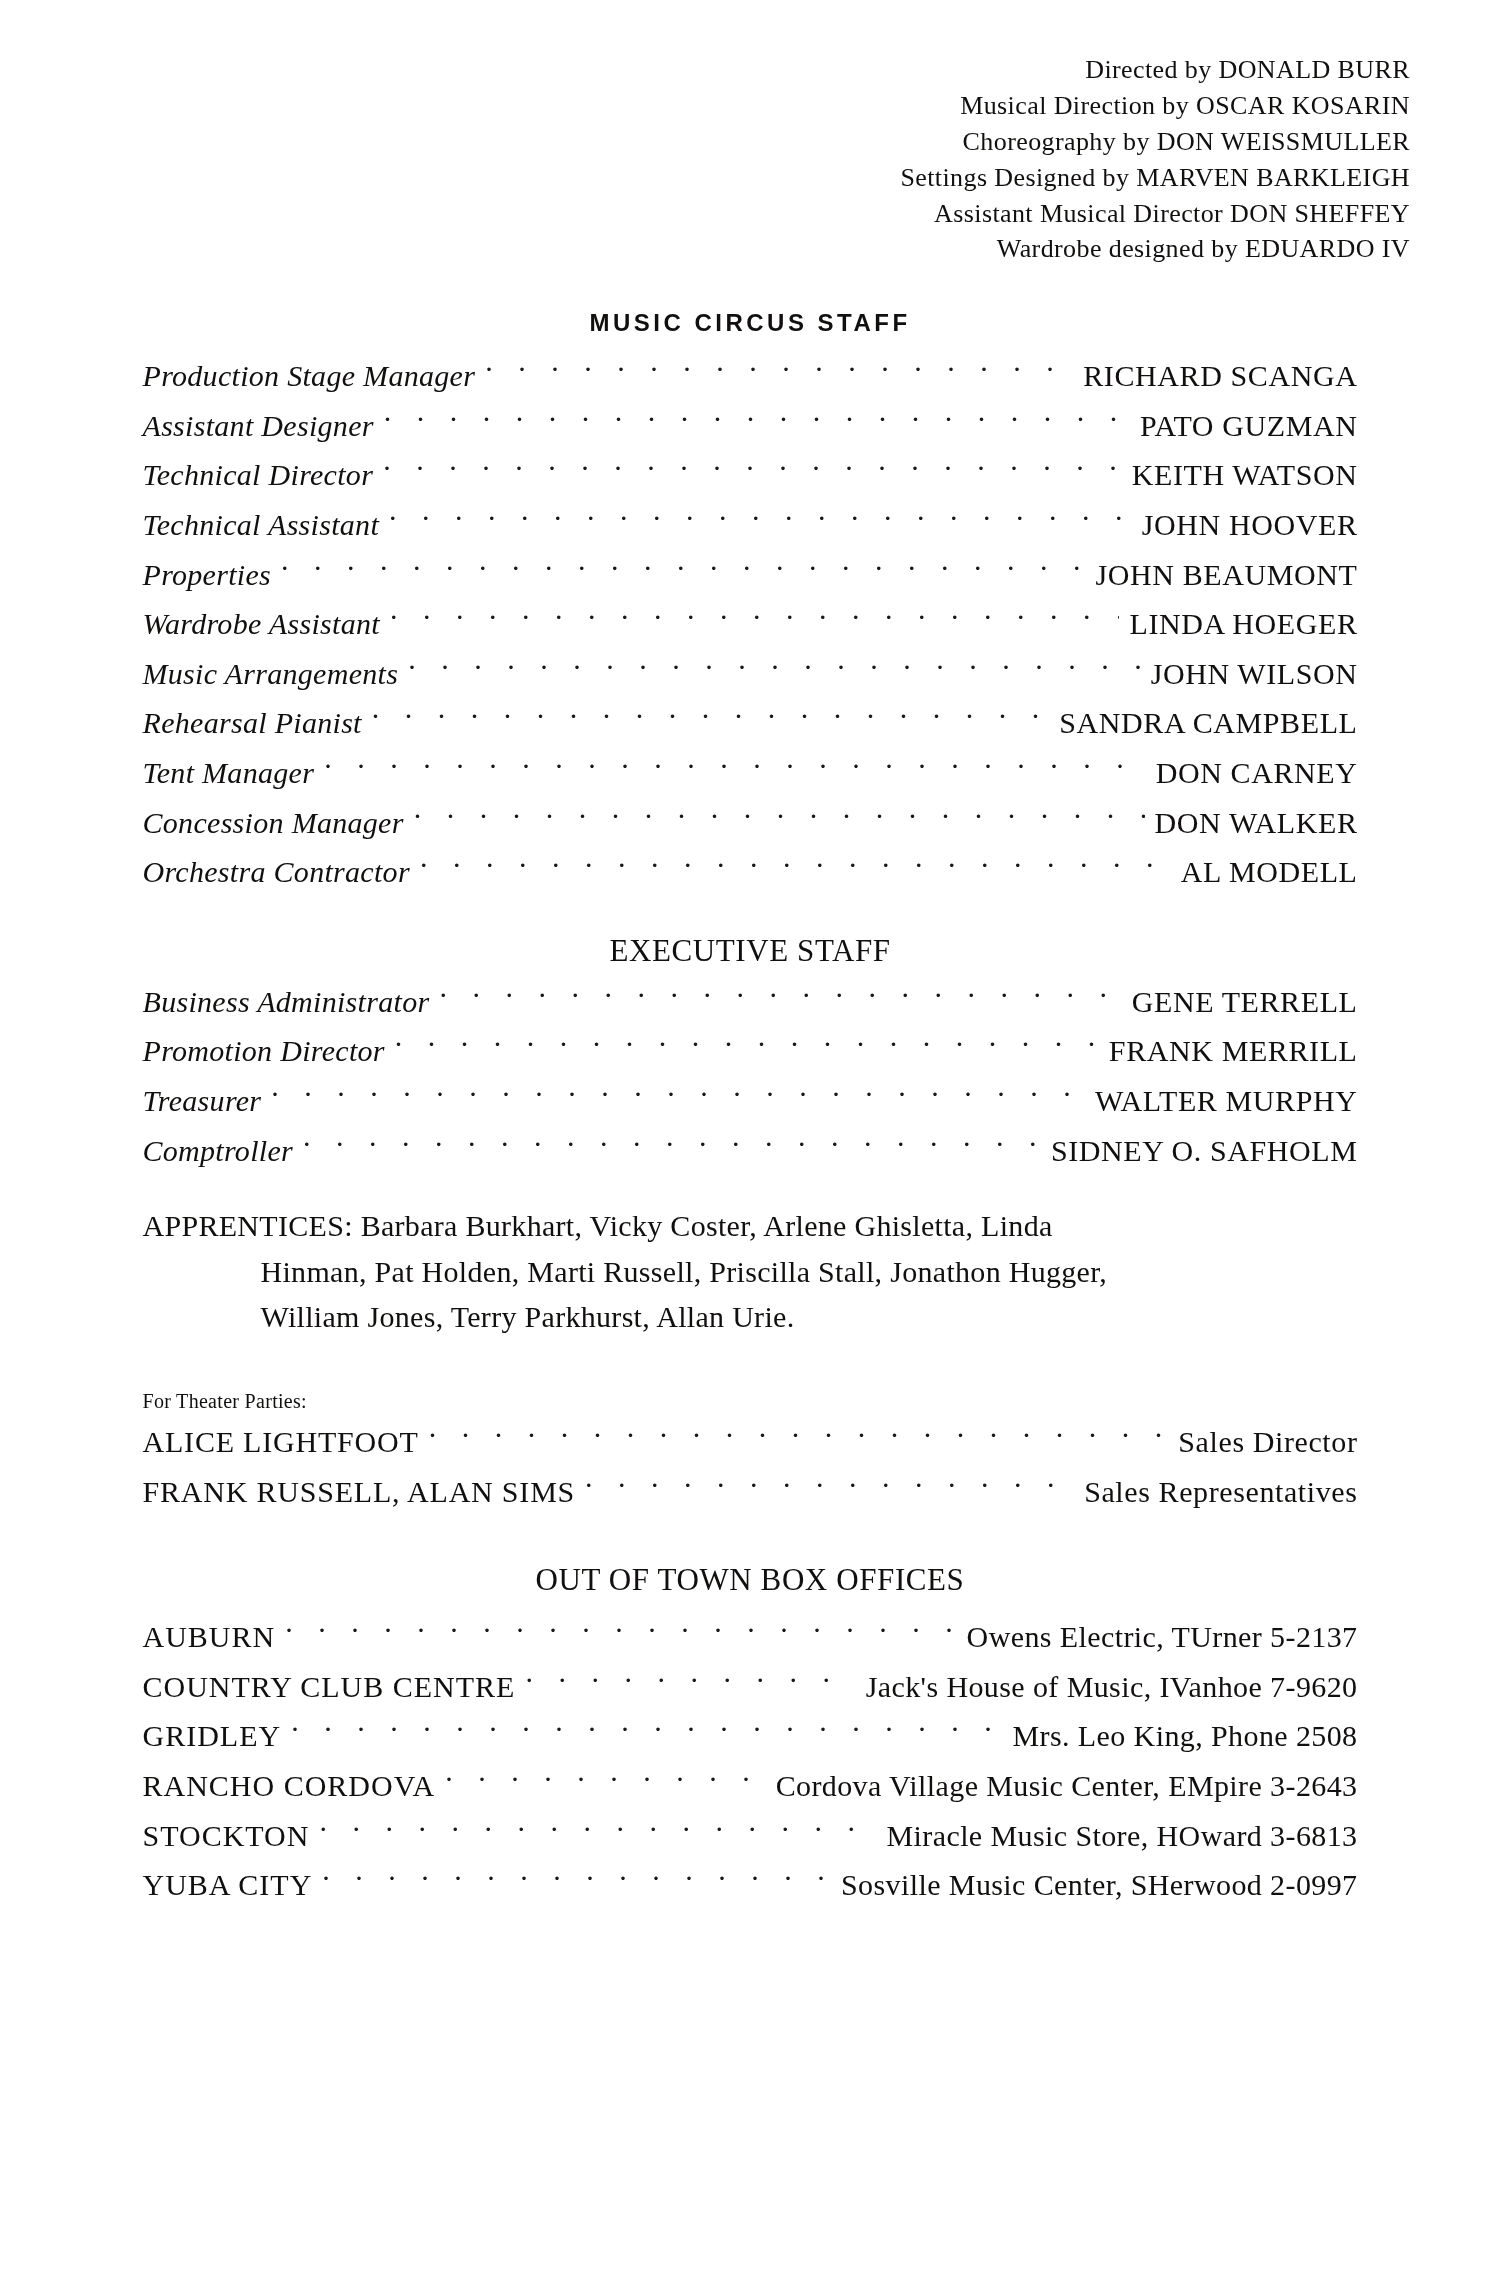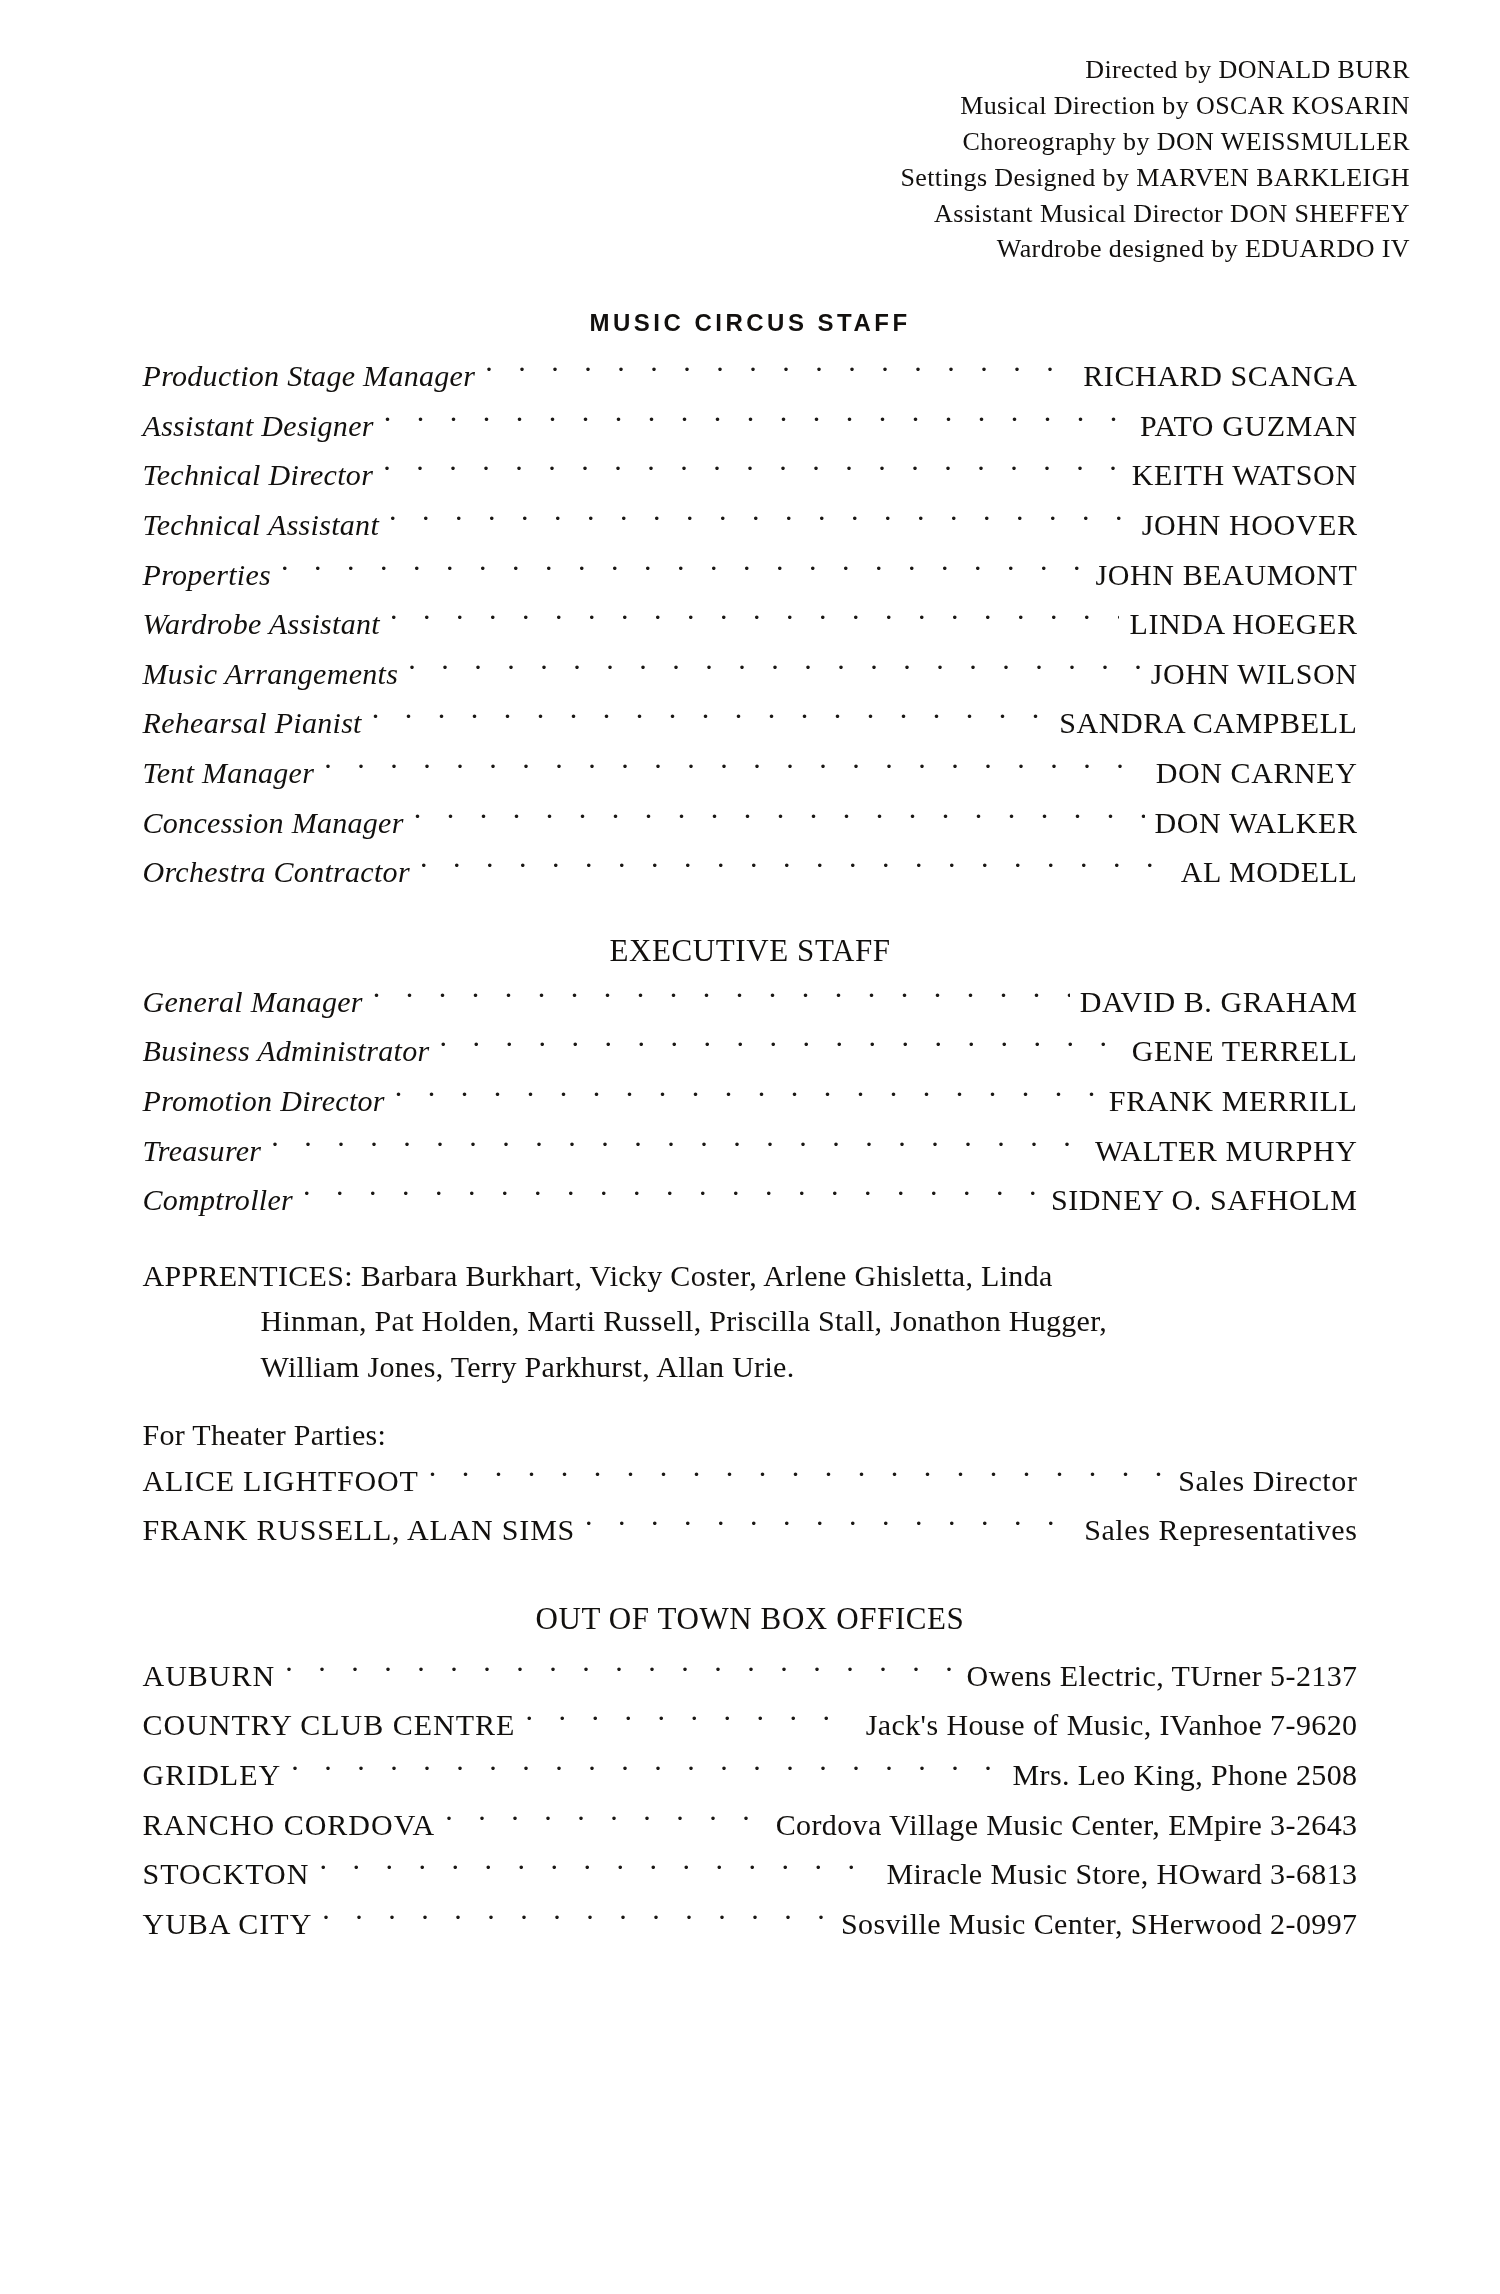--- a/index.html
+++ b/index.html
@@ -122,22 +122,22 @@
     text-indent: 0;
     padding-left: 118px;
   }
   .para .first {
     display: block;
     padding-left: 0;
     text-indent: 0;
   }
   .label-line {
     width: 1215px;
-    margin: 28px auto 6px auto;
-    font-size: 30px;
+    margin: 50px auto 6px auto;
+    font-size: 20px;
     letter-spacing: 0.3px;
   }
 </style>
 </head>
 <body>
 
 <div class="page">
 
   <div class="credits">
     <div class="line">Directed by DONALD BURR</div>
@@ -205,25 +205,20 @@
       <span class="lhs">Orchestra Contractor</span>
       <span class="lead"></span>
       <span class="rhs">AL MODELL</span>
     </div>
   </div>
 
   <div class="sub-heading">EXECUTIVE STAFF</div>
 
   <div class="rows exec">
     <div class="row">
-      <span class="lhs">General Manager</span>
-      <span class="lead"></span>
-      <span class="rhs">DAVID B. GRAHAM</span>
-    </div>
-    <div class="row">
       <span class="lhs">Business Administrator</span>
       <span class="lead"></span>
       <span class="rhs">GENE TERRELL</span>
     </div>
     <div class="row">
       <span class="lhs">Promotion Director</span>
       <span class="lead"></span>
       <span class="rhs">FRANK MERRILL</span>
     </div>
     <div class="row">

